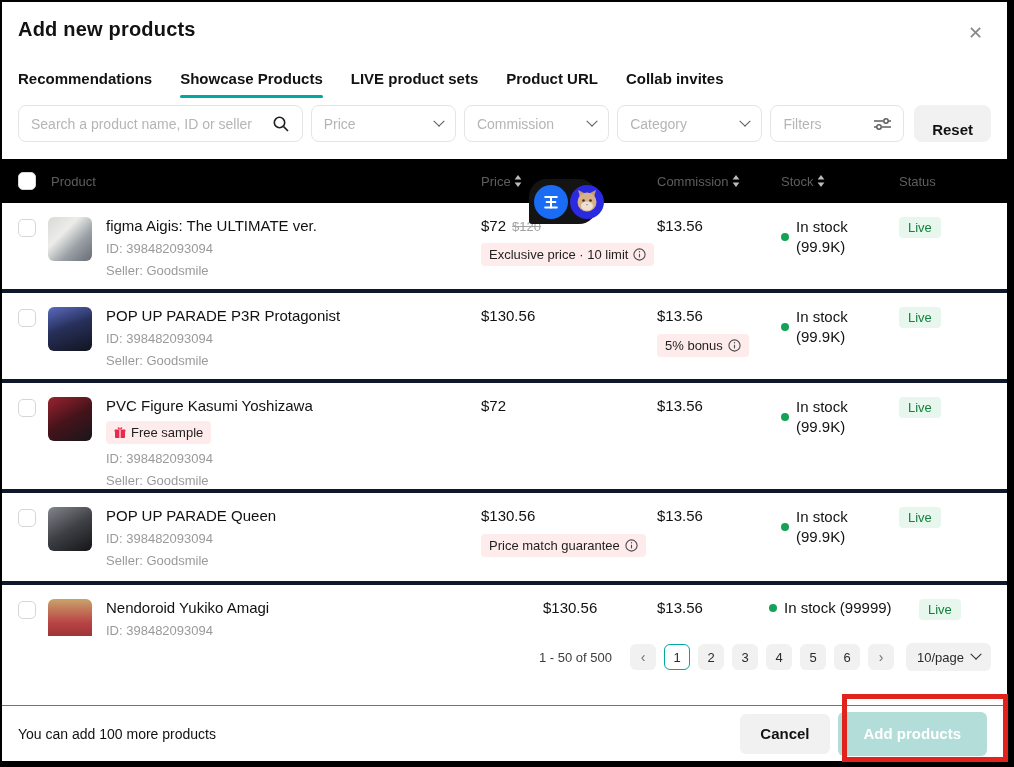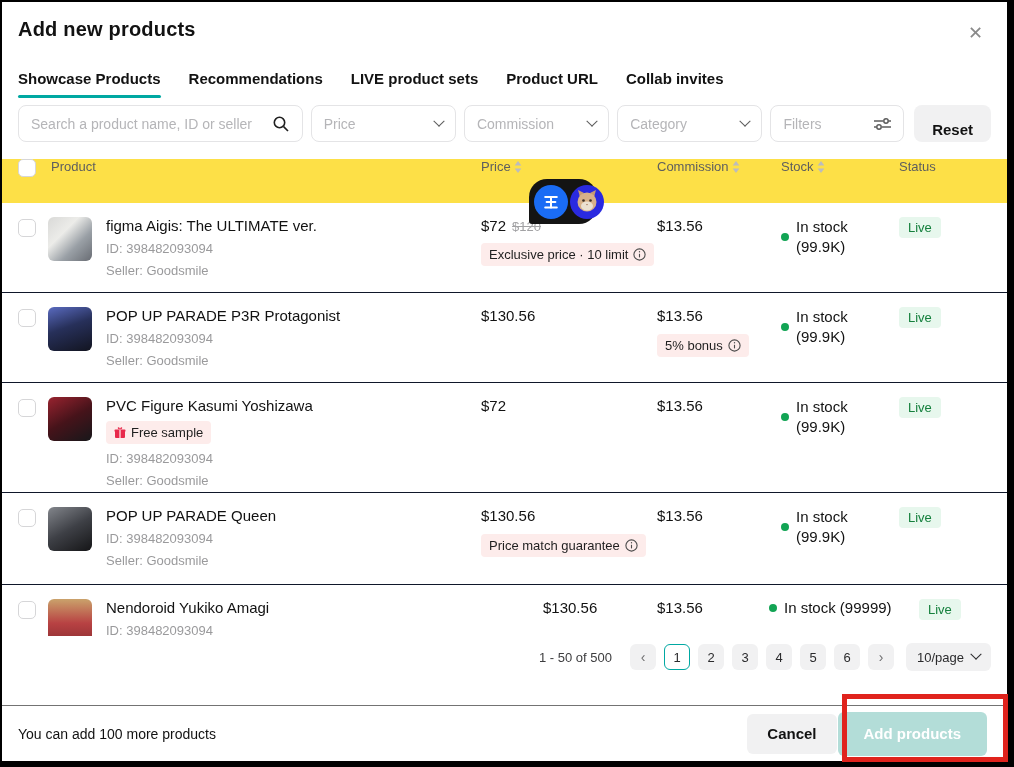--- a/index.html
+++ b/index.html
@@ -24,32 +24,32 @@
   .filters { display:flex; gap:8px; padding:0 16px; margin-top:7px; align-items:center;border-radius:7px; }
   .inputbox { height:37px; border:1px solid #e4e4e6; border-radius:8px; background:#fff; display:flex; align-items:center; justify-content:space-between; padding:0 12px; color:#b5b5b8; font-size:14px; }
   .searchbox { width:295px; }
   .searchbox input { border:none; outline:none; flex:1; font-size:14px; color:#333; font-family:inherit; }
   .searchbox input::placeholder { color:#b5b5b8; }
   .ddl { width:150px; cursor:pointer; }
   .ddl-filters { width:138px; cursor:pointer; }
   .chev { width:8px; height:8px; border-right:1.6px solid #5c5c5c; border-bottom:1.6px solid #5c5c5c; transform:rotate(45deg) translate(-2px,-2px); flex:none; }
   .btn-reset { margin-left:2px; height:37px; padding:16px 18px; background:#f1f1f2; border:none; border-radius:8px; font-size:15px; font-weight:600; color:#121212; cursor:pointer; font-family:inherit; }
   
-  .thead { display:flex; align-items:flex-start; background:#fde047; height:44px; margin-top:17px; padding:0 16px; color:#5e5e5e; font-size:13px; }
+  .thead { display:flex; align-items:center; background:#000000; height:44px; margin-top:17px; padding:0 16px; color:#5e5e5e; font-size:13px; }
   .col-product { flex:1 1 auto; display:flex; align-items:flex-start; }
   .col-price { width:176px; flex:none; }
   .col-comm  { width:124px; flex:none; }
   .col-stock { width:118px; flex:none; }
   .col-status{ width:92px; flex:none; }
   .hcell { display:flex; align-items:center; gap:3px; }
   .sorticon { display:flex; flex-direction:column; gap:1px; }
   .checkbox { width:18px; height:18px; border:1.5px solid #d6d6d8; border-radius:5px; background:#fff; flex:none; cursor:pointer; }
   .thead .checkbox { margin-right:15px; }
   
-  .row { display:flex; align-items:flex-start; padding:14px 16px 0 16px; border-bottom:1px solid #0f172a; }
+  .row { display:flex; align-items:flex-start; padding:14px 16px 0 16px; border-bottom:4px solid #0f172a; }
   .row .checkbox { margin-right:12px; margin-top:2px; }
   .thumb { width:44px; height:44px; border-radius:6px; margin-right:14px; flex:none; }
   .thumb1 { background:linear-gradient(135deg,#d9d9d7 0%,#ecece9 35%,#9aa0a6 65%,#686c73 100%); }
   .thumb2 { background:linear-gradient(160deg,#5a6bc0 0%,#27305a 45%,#121420 100%); }
   .thumb3 { background:linear-gradient(150deg,#99232f 0%,#46131a 50%,#17171a 100%); }
   .thumb4 { background:linear-gradient(150deg,#83868c 0%,#3e4046 50%,#151517 100%); }
   .thumb5 { background:linear-gradient(180deg,#caa26b 0%,#b84243 55%,#8f2f33 100%); }
   .pmeta { display:flex; flex-direction:column; gap:7px; padding-right:10px; }
   .ptitle { font-size:15px; color:#121212; }
   .pid, .pseller { font-size:13px; color:#9a9a9c; }
@@ -71,21 +71,21 @@
   .pagerow { display:flex; justify-content:flex-end; align-items:center; gap:8px; padding:0 16px; height:42px; margin-top:0; }
   .pagerange { font-size:13px; color:#3d3d3f; margin-right:10px; }
   .pagebtn { min-width:26px; height:26px; border-radius:6px; background:#f1f1f2; border:none; color:#2b2b2d; font-size:13px; display:flex; align-items:center; justify-content:center; cursor:pointer; font-family:inherit; padding:0 6px; }
   .pagebtn.current { background:#fff; border:1.5px solid #00a8a2; }
   .pagearrow { color:#6e6e70; font-size:14px; }
   .pagesize { display:flex; align-items:center; gap:8px; height:28px; background:#f1f1f2; border-radius:6px; padding:0 11px; font-size:13px; color:#2b2b2d; cursor:pointer; margin-left:4px;text-align:center; }
   .pagesize .chev { border-color:#2b2b2d; }
   
   .footer { position:absolute; left:0; right:0; bottom:0; height:56px; border-top:1px solid #737373; display:flex; align-items:center; justify-content:space-between; padding:0 20px 0 16px; background:#fff; }
   .footnote { font-size:14px; color:#121212; }
-  .footbtns { display:flex; gap:1px; align-items:center;padding-left:13px; }
+  .footbtns { display:flex; gap:8px; align-items:center;padding-left:13px; }
   .btn-cancel { height:40px; padding:0 20px; border:none; border-radius:6px; background:#f1f1f2; font-size:15px; font-weight:600; color:#121212; cursor:pointer; font-family:inherit; }
   .btn-add { height:44px; padding:0 26px; border:none; border-radius:6px; background:#b3ddd8; font-size:15px; font-weight:600; color:#fff; cursor:pointer; font-family:inherit; }
   
   .annot { position:absolute; left:842px; top:694px; width:166px; height:68px; border:5px solid #e0231d; pointer-events:none; z-index:50; }
   
   .cursorbadge { position:absolute; left:527px; top:177px; width:68px; height:45px; background:#141414; border-radius:18px 18px 18px 3px; display:flex; align-items:center; padding:0 5px; gap:2px; z-index:40; }
   .cb-circle { width:34px; height:34px; border-radius:50%; display:flex; align-items:center; justify-content:center; flex:none; }
   .cb-wang { background:#1a6cf5; }
   .cb-cat { background:#2a2ae0; overflow:hidden; }
 </style>
@@ -93,22 +93,22 @@
 <body>
 
 <div class="modal">
 
   <div class="hdr">
     <h1>Add new products</h1>
     <span class="close">✕</span>
   </div>
 
   <div class="tabs">
+    <div class="tab">Recommendations</div>
     <div class="tab active">Showcase Products</div>
-    <div class="tab">Recommendations</div>
     <div class="tab">LIVE product sets</div>
     <div class="tab">Product URL</div>
     <div class="tab">Collab invites</div>
   </div>
 
   <div class="filters">
     <div class="inputbox searchbox">
       <input type="text" placeholder="Search a product name, ID or seller" style="">
       <svg width="18" height="18" viewBox="0 0 18 18" fill="none" stroke="#1f1f1f" stroke-width="1.6">
           <circle cx="7.5" cy="7.5" r="5.2"></circle>

